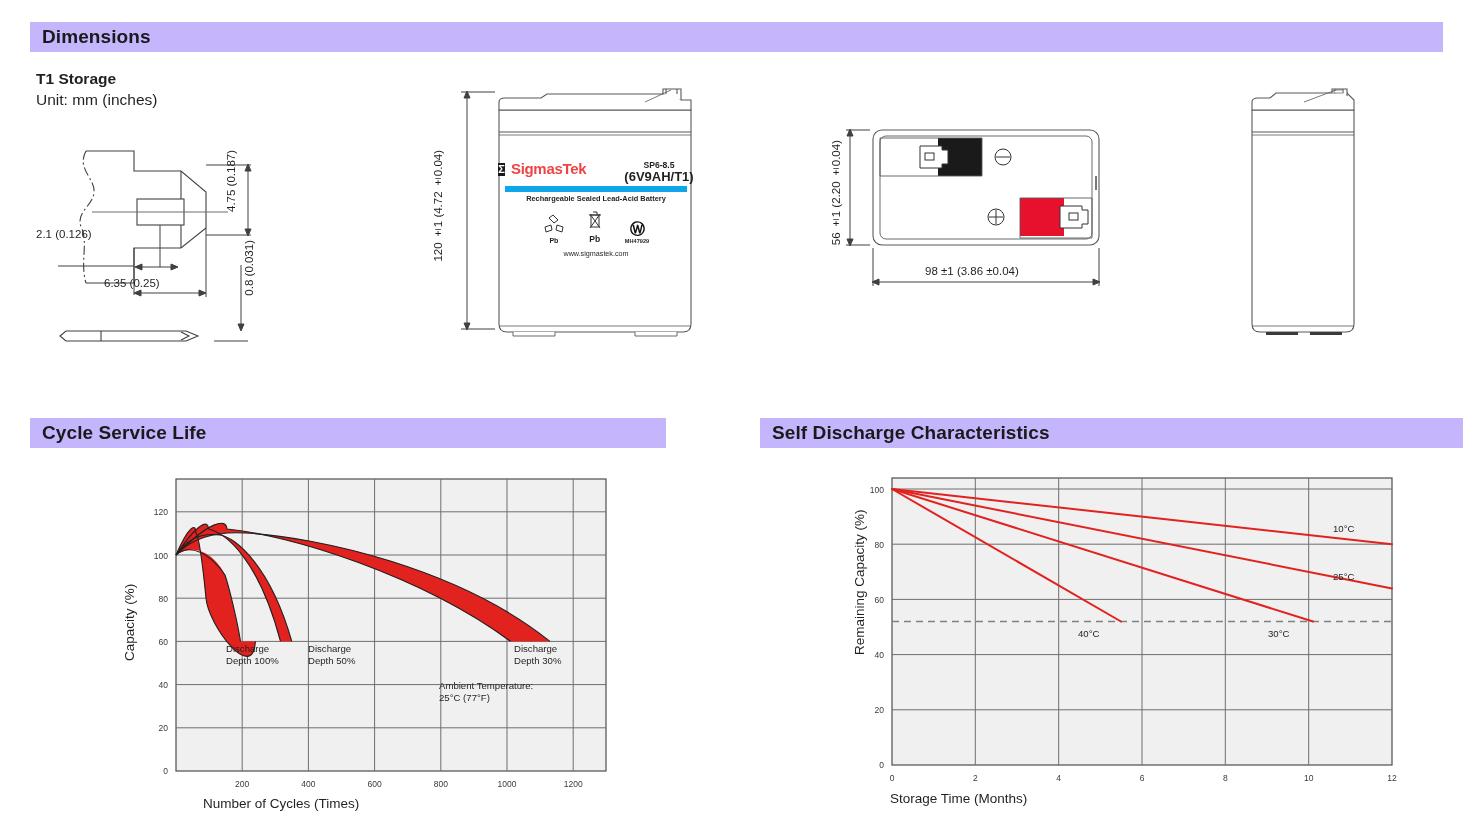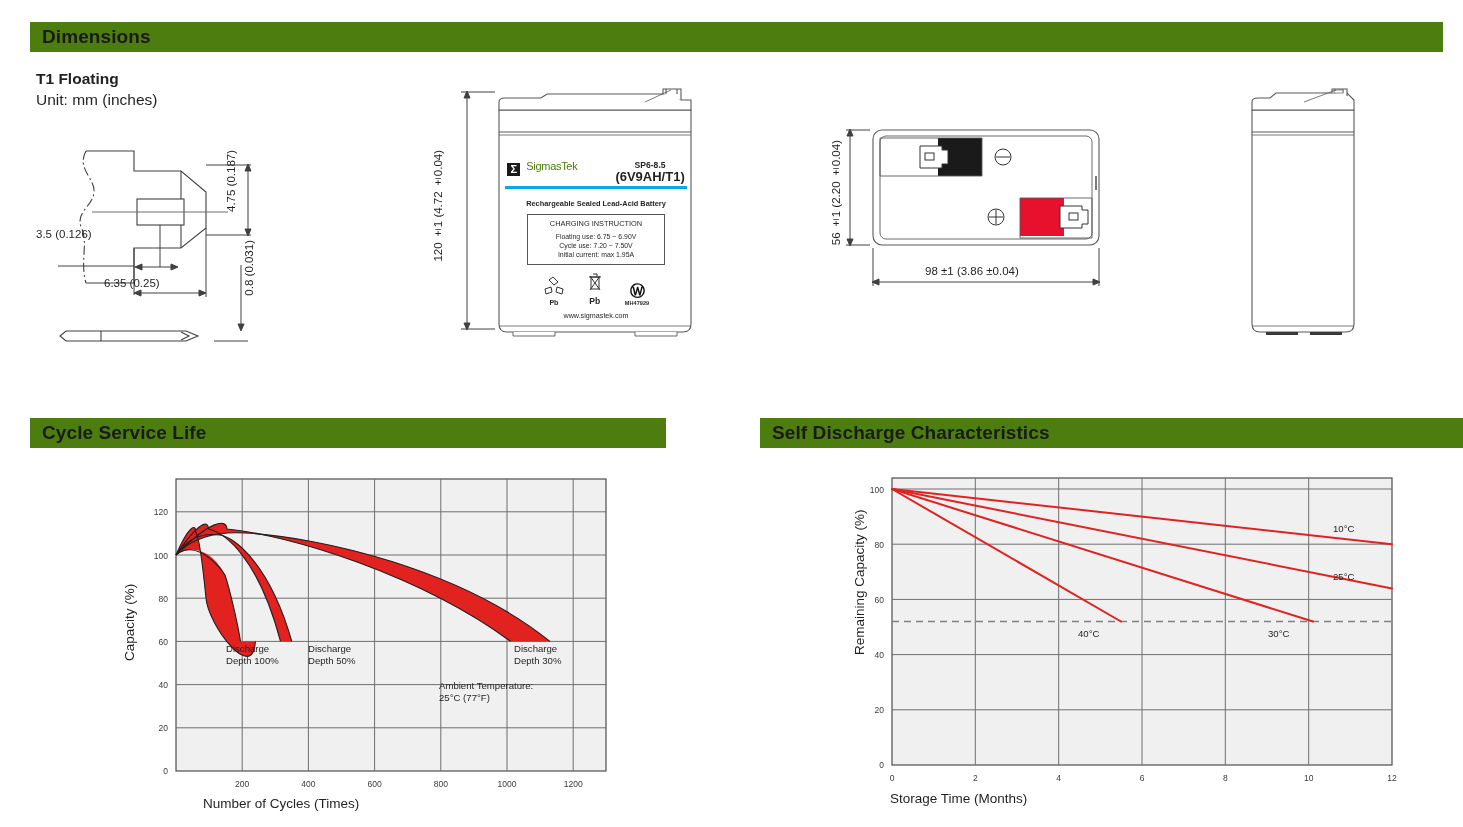--- a/index.html
+++ b/index.html
@@ -1,38 +1,38 @@
 <!DOCTYPE html>
 <html><head>
 <meta charset="utf-8">
 <style>
   html,body{margin:0;padding:0;background:#fff;}
   body{width:1463px;height:827px;position:relative;
        font-family:"Liberation Sans","DejaVu Sans",sans-serif;color:#231f20;
        overflow:hidden;}
-  .band{position:absolute;background:#4d7c0f;height:30px;display:flex;align-items:center;}
+  .band{position:absolute;background:#c4b5fd;height:30px;display:flex;align-items:center;}
   .band-title{font-size:19px;font-weight:bold;padding-left:12px;letter-spacing:.1px;color:#1a1a1a;}
   .abs{position:absolute;}
   .dim-txt{font-size:11.5px;color:#231f20;white-space:nowrap;}
   .vtxt{writing-mode:vertical-rl;transform:rotate(180deg);}
   .sub-h{font-size:15.5px;font-weight:bold;}
   .sub-u{font-size:15.5px;}
   svg{display:block;overflow:visible;}
   .ax-lbl{font-size:13.5px;fill:#231f20;font-family:"Liberation Sans",sans-serif;}
   .tick{font-size:8.5px;fill:#3a3a3a;font-family:"Liberation Sans",sans-serif;}
   .annot{font-size:9.6px;fill:#231f20;font-family:"Liberation Sans",sans-serif;}
 </style>
 </head>
 <body>
 
 <div class="band" style="left:30px;top:22px;width:1413px;">
   <span class="band-title">Dimensions</span>
 </div>
 
-<div class="abs sub-h" style="left:36px;top:70px;">T1 Floating</div>
+<div class="abs sub-h" style="left:36px;top:70px;">T1 Storage</div>
 <div class="abs sub-u" style="left:36px;top:91px;">Unit: mm (inches)</div>
 
 <div class="abs" style="left:36px;top:135px;width:290px;height:225px;">
 <svg width="290" height="225" viewBox="0 0 290 225">
   <g fill="none" stroke="#404040" stroke-width="1.1">
 
     <path d="M50 16 L98 16 L98 36 L145 36 L170 57 L170 93 L145 113 L98 113 L98 148 L50 148"></path>
 
     <path d="M50 16 C40 34 60 44 58 58 C56 72 38 78 46 94 C52 108 44 128 50 148" stroke-dasharray="9,3,2,3"></path>
 
@@ -78,21 +78,21 @@
     <path d="M162 130 L208 130" fill="none" stroke="none"></path>
     <path d="M205 130 L205 193" fill="none"></path>
     <path d="M205 196 l-3 -7 h6 z"></path>
     <path d="M178 206 L212 206" fill="none"></path>
   </g>
 </svg>
 </div>
 
 <div class="abs dim-txt vtxt" style="left:225px;top:150px;">4.75 (0.187)</div>
 <div class="abs dim-txt vtxt" style="left:243px;top:240px;">0.8 (0.031)</div>
-<div class="abs dim-txt" style="left:36px;top:228px;">3.5 (0.126)</div>
+<div class="abs dim-txt" style="left:36px;top:228px;">2.1 (0.126)</div>
 <div class="abs dim-txt" style="left:104px;top:277px;">6.35 (0.25)</div>
 
 <div class="abs" style="left:455px;top:88px;width:40px;height:245px;">
 <svg width="40" height="245" viewBox="0 0 40 245">
   <g stroke="#404040" stroke-width="1" fill="#404040">
     <path d="M6 4 L40 4" fill="none"></path>
         <path d="M6 241 L40 241" fill="none"></path>
     <path d="M12 8 L12 237" fill="none"></path>
     <path d="M12 3 l-3 7 h6 z"></path>
         <path d="M12 242 l-3 -7 h6 z"></path>
@@ -120,35 +120,29 @@
     <path d="M140 244 L140 248 L182 248 L182 244" stroke-width="0.9"></path>
     <path d="M4 238 L196 238" stroke-width="0.8"></path>
   </g>
 </svg>
 </div>
 
 <div class="abs" style="left:505px;top:160px;width:182px;">
   <div style="display:flex;align-items:flex-start;justify-content:center;gap:6px;">
     <span style="display:inline-block;width:13px;height:13px;background:#1a1a1a;color:#fff;
                  font-size:11px;line-height:13px;text-align:center;font-weight:bold;margin-top:3px;">Σ</span>
-    <span style="font-size:11px;font-weight:normal;letter-spacing:-.3px;color:#4d7c0f;">SigmasTek</span>
+    <span style="font-size:15px;font-weight:bold;letter-spacing:-.3px;color:#ef4444;">SigmasTek</span>
     <span style="display:inline-block;text-align:center;line-height:1.05;margin-top:1px;margin-left:32px;">
       <span style="display:block;font-size:8.6px;font-weight:bold;">SP6-8.5</span>
       <span style="display:block;font-size:13px;font-weight:bold;">(6V9AH/T1)</span>
     </span>
   </div>
   <div style="text-align:center;font-size:7.4px;font-weight:bold;margin-top:2px;
-              border-top:3px solid #0ea5e9;padding-top:10px;">Rechargeable Sealed Lead-Acid Battery</div>
-
-  <div style="border:1px solid #555;margin:6px 22px 0 22px;padding:4px 2px 5px;text-align:center;">
-    <div style="font-size:7.4px;margin-bottom:4px;">CHARGING INSTRUCTION</div>
-    <div style="font-size:6.9px;line-height:1.32;">Floating use: 6.75 ~ 6.90V</div>
-    <div style="font-size:6.9px;line-height:1.32;">Cycle use: 7.20 ~ 7.50V</div>
-    <div style="font-size:6.9px;line-height:1.32;">Initial current: max 1.95A</div>
-  </div>
+              border-top:6px solid #0ea5e9;padding-top:2px;">Rechargeable Sealed Lead-Acid Battery</div>
+
 
   <div style="display:flex;justify-content:center;align-items:flex-end;gap:23px;margin-top:8px;">
     <div style="text-align:center;">
       <span style="display:inline-block;width:22px;height:19px;">
         <svg width="22" height="19" viewBox="0 0 22 19">
           <g fill="none" stroke="#333" stroke-width="1">
             <path d="M10 1 L15 6 L11 9 L6 4 Z"></path>
             <path d="M2 13 L8 11 L9 16 L3 18 Z"></path>
             <path d="M14 11 L20 13 L19 18 L13 16 Z"></path>
           </g>

